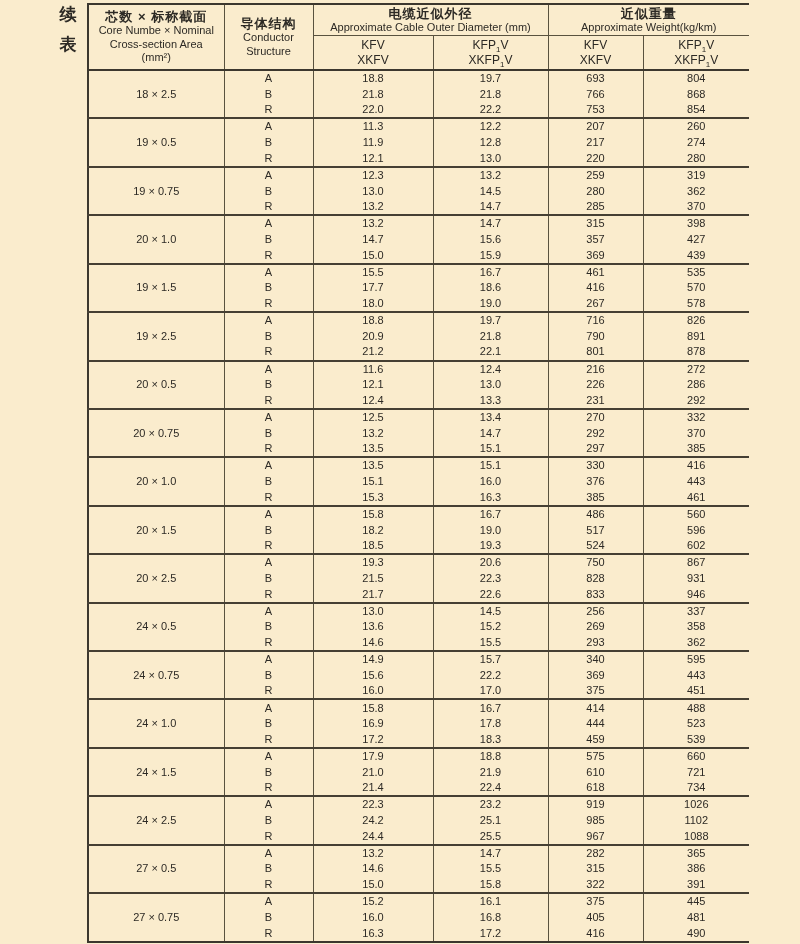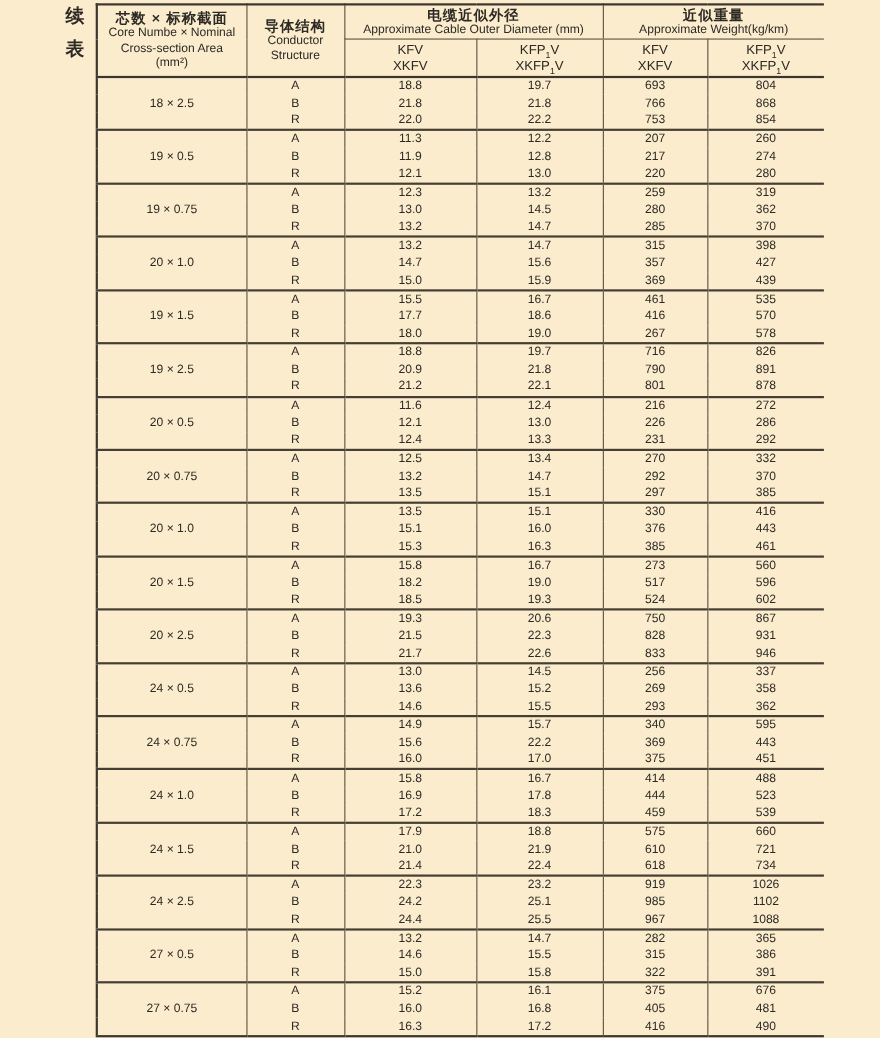--- a/index.html
+++ b/index.html
@@ -335,21 +335,21 @@
           <td class="vl">385</td>
           <td class="vl">461</td>
         </tr>
       </tbody>
       <tbody>
         <tr>
           <td rowspan="3" class="size-cell">20 × 1.5</td>
           <td class="vl">A</td>
           <td class="vl">15.8</td>
           <td class="vl">16.7</td>
-          <td class="vl">273</td>
+          <td class="vl">486</td>
           <td class="vl">560</td>
         </tr>
         <tr>
           <td class="vl">B</td>
           <td class="vl">18.2</td>
           <td class="vl">19.0</td>
           <td class="vl">517</td>
           <td class="vl">596</td>
         </tr>
         <tr class="group-end">
@@ -528,21 +528,21 @@
           <td class="vl">391</td>
         </tr>
       </tbody>
       <tbody>
         <tr>
           <td rowspan="3" class="size-cell">27 × 0.75</td>
           <td class="vl">A</td>
           <td class="vl">15.2</td>
           <td class="vl">16.1</td>
           <td class="vl">375</td>
-          <td class="vl">676</td>
+          <td class="vl">445</td>
         </tr>
         <tr>
           <td class="vl">B</td>
           <td class="vl">16.0</td>
           <td class="vl">16.8</td>
           <td class="vl">405</td>
           <td class="vl">481</td>
         </tr>
         <tr class="group-end">
           <td class="vl">R</td>

